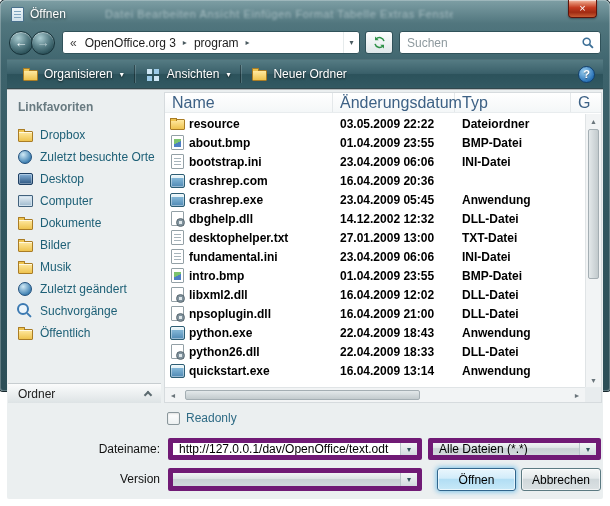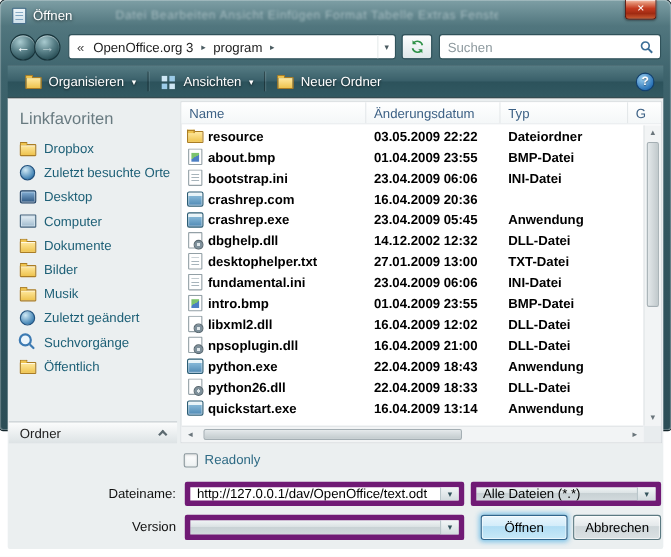--- a/index.html
+++ b/index.html
@@ -60,42 +60,42 @@
   .help-btn{margin-left:auto;width:17px;height:17px;border-radius:50%;border:1px solid #12406e;color:#fff;font-size:11px;font-weight:bold;
     background:radial-gradient(circle at 35% 30%,#9cd0f0,#2b74b8 70%,#1d5a94);display:flex;align-items:center;justify-content:center;
     text-shadow:0 1px 1px rgba(0,0,0,.4);}
 
   
   .client{position:relative;height:410px;background:#ebeff0;border-radius:0 0 2px 2px;box-shadow:inset 0 1px 0 rgba(0,0,0,.22);}
   .main{position:absolute;left:1px;top:3px;right:1px;height:311px;}
 
   
   .sidebar{position:absolute;left:0;top:0;width:153px;height:100%;}
-  .sb-header{padding:8px 0 0 10px;font-size:15px;color:#687a80;}
+  .sb-header{padding:8px 0 0 10px;font-size:12px;color:#687a80;font-weight:bold;}
   .sb-items{position:absolute;top:32px;left:0;right:0;}
   .sitem{height:22px;display:flex;align-items:center;padding-left:9px;gap:7px;font-size:12px;color:#1e6077;cursor:default;}
   .sicon{width:16px;height:16px;position:relative;display:flex;align-items:center;justify-content:center;flex:0 0 auto;}
   .si-folder::before{content:"";width:13px;height:9px;background:linear-gradient(#ffe9a0,#eec34e);border:1px solid #aa7d25;border-radius:1px;margin-top:2px;box-shadow:inset 0 1px 0 rgba(255,255,255,.7);}
   .si-folder::after{content:"";position:absolute;top:2px;left:1px;width:5px;height:2px;background:#eec34e;border:1px solid #aa7d25;border-bottom:none;border-radius:1px 1px 0 0;}
   .si-recent::before{content:"";width:12px;height:12px;border-radius:50%;border:1px solid #1f4f7c;
     background:radial-gradient(circle at 35% 30%,#cfe9f5,#4585b5 70%,#2a6292);}
   .si-desktop::before{content:"";width:13px;height:10px;border-radius:2px;border:1px solid #1d3f63;
     background:linear-gradient(#86b2d8,#2c5580);box-shadow:inset 0 0 0 1px rgba(255,255,255,.35);}
   .si-computer::before{content:"";width:13px;height:10px;border-radius:1px;border:1px solid #41617c;
     background:linear-gradient(#e8f1f7,#9db9cd);box-shadow:inset 0 0 0 1px #cfe0ec;}
   .si-search::before{content:"";width:8px;height:8px;border:2px solid #3c7ab2;border-radius:50%;background:#ecf5fb;transform:translate(-2px,-2px);}
   .si-search::after{content:"";position:absolute;width:6px;height:2px;background:#3c7ab2;border-radius:1px;transform:rotate(45deg);right:1px;bottom:3px;}
   .sb-footer{position:absolute;bottom:0;left:0;width:100%;height:20px;border-top:1px solid #c7cdd0;
     background:linear-gradient(#fbfcfc,#dde3e5);display:flex;align-items:center;justify-content:space-between;
     padding:0 10px;font-size:12px;color:#222;}
   .chevron-up{width:6px;height:6px;border-left:2px solid #5c6a70;border-top:2px solid #5c6a70;transform:rotate(45deg);margin-top:3px;}
 
   
   .filelist{position:absolute;left:156px;top:0;right:0;height:100%;background:#fff;border:1px solid #d6dbde;}
-  .lheader{height:20px;display:flex;background:linear-gradient(#ffffff,#f4f7f8);border-bottom:1px solid #e8ecee;font-size:12px;color:#3d6185;}
+  .lheader{height:20px;display:flex;background:linear-gradient(#ffffff,#f4f7f8);border-bottom:1px solid #e8ecee;font-size:16px;color:#3d6185;}
   .hcell{display:flex;align-items:center;padding-left:7px;border-right:1px solid #e4e8ea;height:100%;}
   .h-name{width:168px;}.h-date{width:122px;}.h-type{width:116px;}.h-size{flex:1;border-right:none;}
   .rows{position:absolute;top:21px;left:0;right:16px;bottom:15px;overflow:hidden;font-size:12px;color:#000;}
   .frow{height:19px;display:flex;align-items:center;padding-left:4px;cursor:default;font-weight:bold;}
   .c-name{width:164px;display:flex;align-items:center;gap:4px;white-space:nowrap;overflow:hidden;}
   .c-date{width:122px;padding-left:7px;white-space:nowrap;}
   .c-type{flex:1;padding-left:7px;white-space:nowrap;overflow:hidden;}
   .ficon{width:16px;height:16px;position:relative;display:flex;align-items:center;justify-content:center;flex:0 0 auto;}
   .fi-folder::before{content:"";width:13px;height:9px;background:linear-gradient(#ffe9a0,#eec34e);border:1px solid #aa7d25;border-radius:1px;margin-top:2px;}
   .fi-folder::after{content:"";position:absolute;top:2px;left:1px;width:5px;height:2px;background:#eec34e;border:1px solid #aa7d25;border-bottom:none;}

